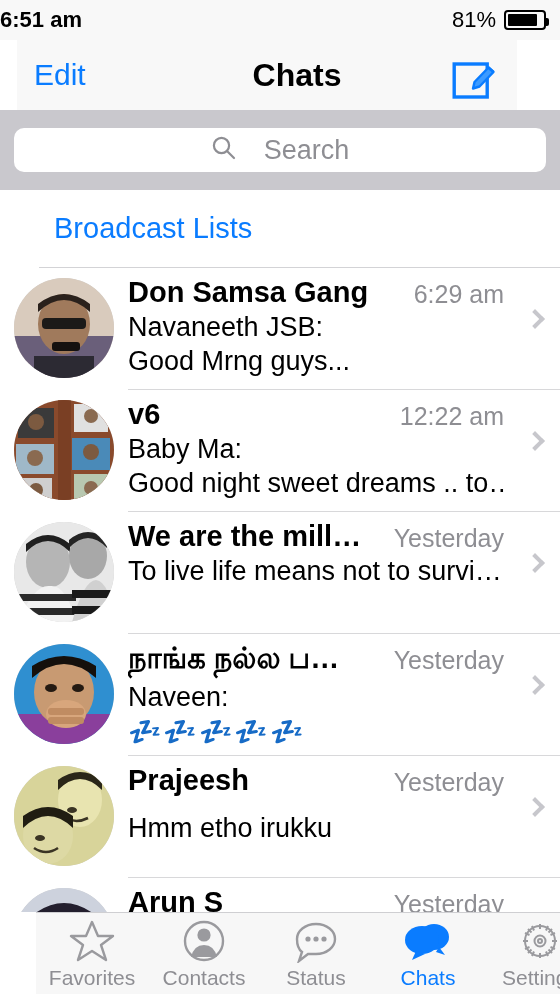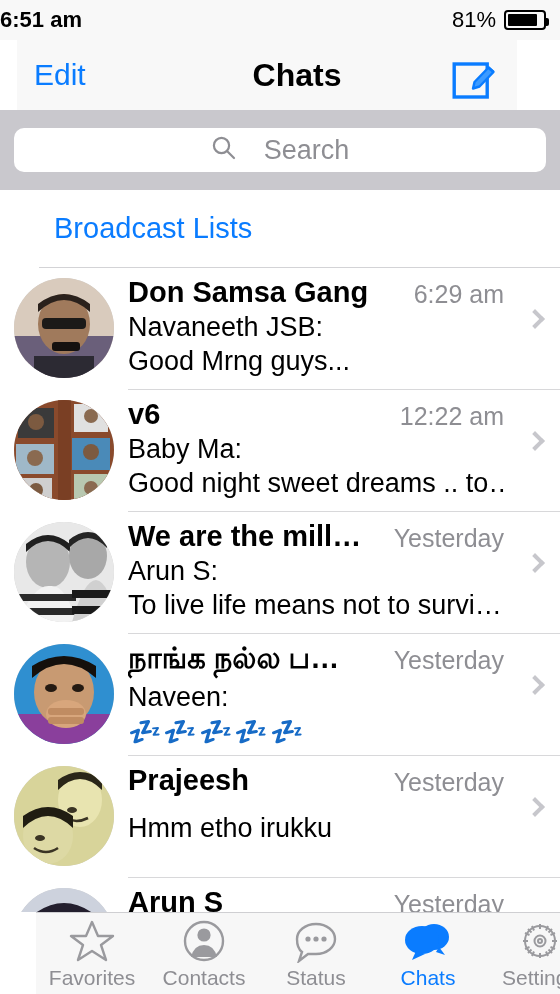--- a/index.html
+++ b/index.html
@@ -240,21 +240,20 @@
       <path d="M58 100 Q70 58 82 58 Q96 60 100 100 Z" fill="#d0d0d0"></path>
       <rect x="58" y="68" width="42" height="8" fill="#1a1a1a"></rect>
       <rect x="58" y="84" width="42" height="8" fill="#1a1a1a"></rect>
           </svg>
         </div>
         <div class="rowbody">
           <div class="row-top">
             <div class="row-title">We are the mill…</div>
           </div>
           <div class="row-time">Yesterday</div>
-          <div class="row-sender">Arun S:</div>
           <div class="row-preview">To live life  means not to survi…</div>
         </div>
         <div class="chevron"></div>
       </div>
       <div class="chatrow">
         <div class="avatar">
           <svg viewBox="0 0 100 100">
             <rect width="100" height="100" fill="#2f8fd0"></rect>
       <rect x="0" y="70" width="100" height="30" fill="#8a3f9c"></rect>
       <ellipse cx="50" cy="48" rx="30" ry="34" fill="#c89a72"></ellipse>

